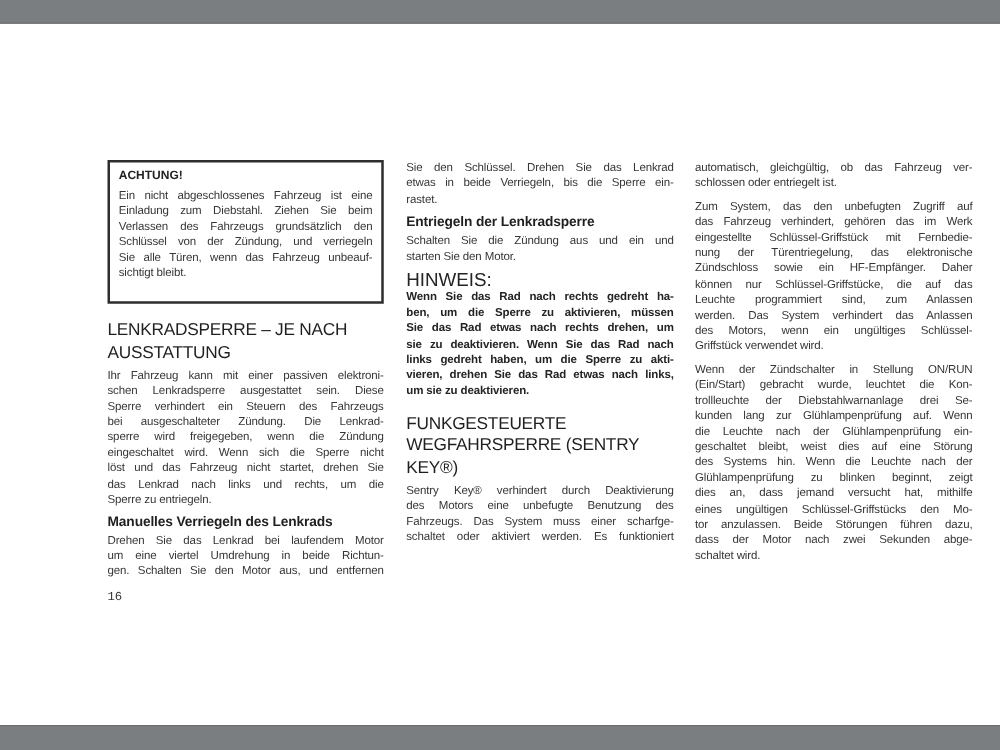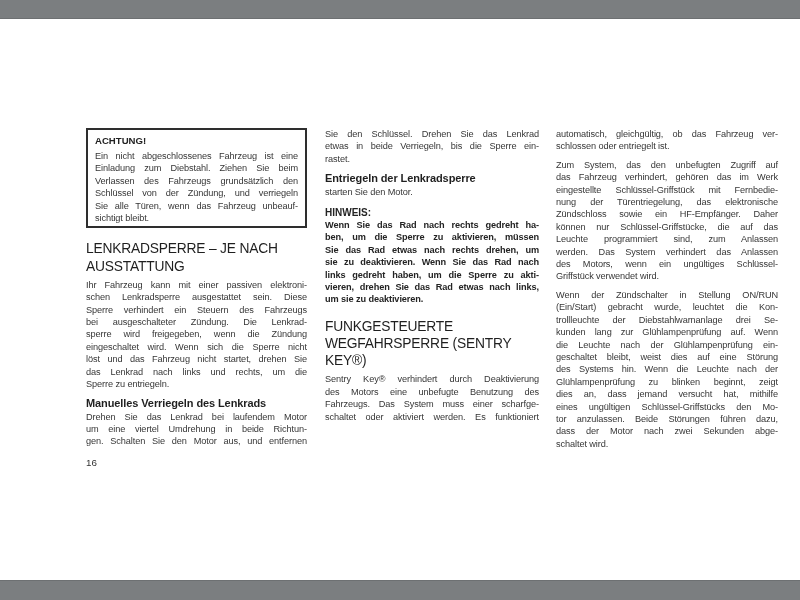--- a/index.html
+++ b/index.html
@@ -25,29 +25,29 @@
   .h1 { font-weight: normal; font-size: 13.8px; line-height: 17.2px;
         color: #1f1f1f; letter-spacing: -0.2px; margin: 12px 0 4px 0; }
   .h1 .tline, .h1 .tline.last { text-align: left; text-align-last: left; }
 
   .h3 { font-weight: bold; font-size: 11px; line-height: 13px;
         color: #1f1f1f; margin: 6px 0 1px 0; letter-spacing: -0.1px; }
 
   .gap  { margin-top: 6px; }
   .gap7 { margin-top: 7px; }
 
-  .warnbox { border: 2px solid #2e2e2e; padding: 5px 7px 2px 7px; margin-bottom: 4px; }
+  .warnbox { border: 2px solid #2e2e2e; padding: 5px 7px 17px 7px; margin-bottom: 4px; }
   .warntitle { font-weight: bold; font-size: 9.6px; line-height: 12px;
                color: #222222; margin-bottom: 3px; }
 
-  .note-label { font-weight: bold; font-size: 10px; line-height: 12.4px;
+  .note-label { font-weight: normal; font-size: 15px; line-height: 12.4px;
                 color: #242424; margin-top: 8px; }
   .note { font-weight: bold; color: #242424; }
 
-  .pagenum { font-size: 9.8px; color: #333333; margin-top: 9px; }
+  .pagenum { font-size: 9.8px; color: #333333; margin-top: 9px; font-family: Liberation Mono, monospace; }
 </style>
 </head>
 <body>
 
 <div class="screen">
   <div class="band band-top"></div>
   <div class="band band-bottom"></div>
 
   <div class="col col-1">
     <div class="warnbox">
@@ -86,20 +86,21 @@
   </div>
 
   <div class="col col-2">
     <div class="body">
         <div class="tline">Sie den Schlüssel. Drehen Sie das Lenkrad</div>
         <div class="tline">etwas in beide Verriegeln, bis die Sperre ein-</div>
         <div class="tline last">rastet.</div>
       </div>
     <div class="h3 gap7">Entriegeln der Lenkradsperre</div>
     <div class="body">
+        <div class="tline">Schalten Sie die Zündung aus und ein und</div>
         <div class="tline last">starten Sie den Motor.</div>
       </div>
     <div class="note-label">HINWEIS:</div>
     <div class="body note">
         <div class="tline">Wenn Sie das Rad nach rechts gedreht ha-</div>
         <div class="tline">ben, um die Sperre zu aktivieren, müssen</div>
         <div class="tline">Sie das Rad etwas nach rechts drehen, um</div>
         <div class="tline">sie zu deaktivieren. Wenn Sie das Rad nach</div>
         <div class="tline">links gedreht haben, um die Sperre zu akti-</div>
         <div class="tline">vieren, drehen Sie das Rad etwas nach links,</div>

